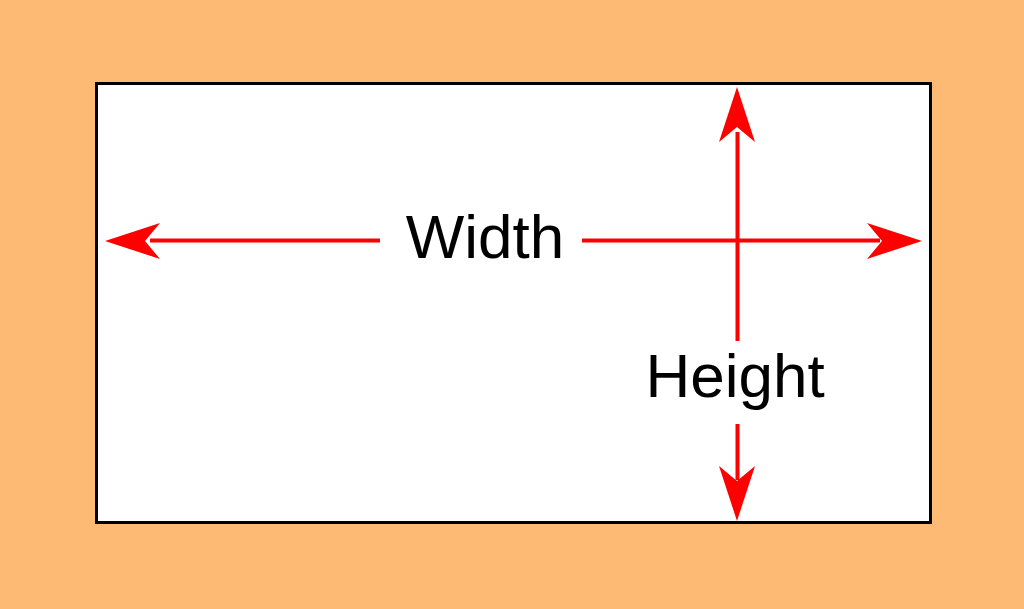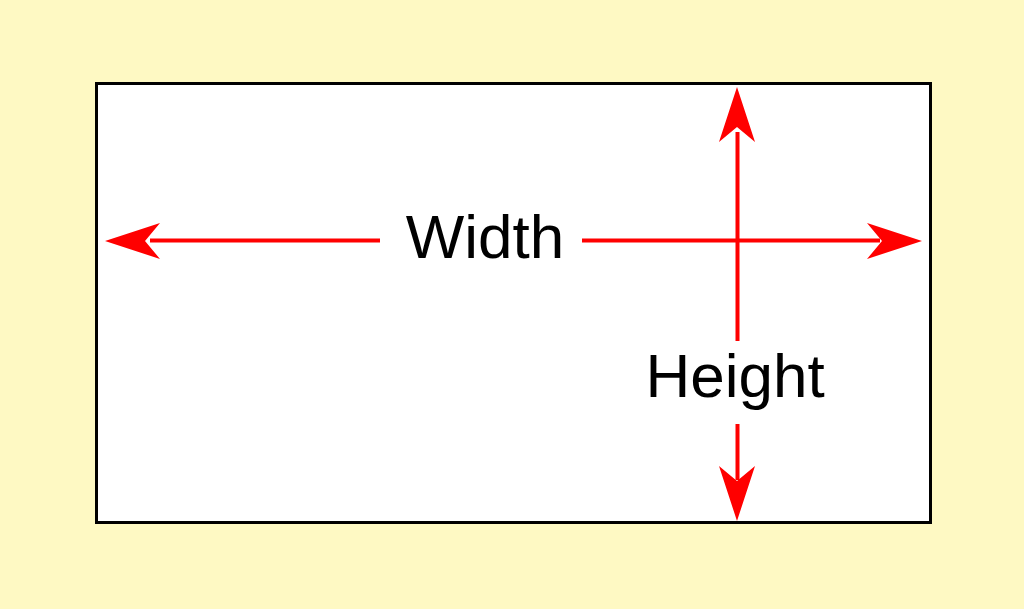--- a/index.html
+++ b/index.html
@@ -8,21 +8,21 @@
     padding: 0;
     background: #ffffff;
   }
   body {
     font-family: "Liberation Sans", sans-serif;
   }
   #canvas {
     position: relative;
     width: 1024px;
     height: 609px;
-    background: #fef9c3;
+    background: #fdba74;
     overflow: hidden;
   }
   #diagram-svg {
     position: absolute;
     left: 0;
     top: 0;
     width: 1024px;
     height: 609px;
     display: block;
   }

